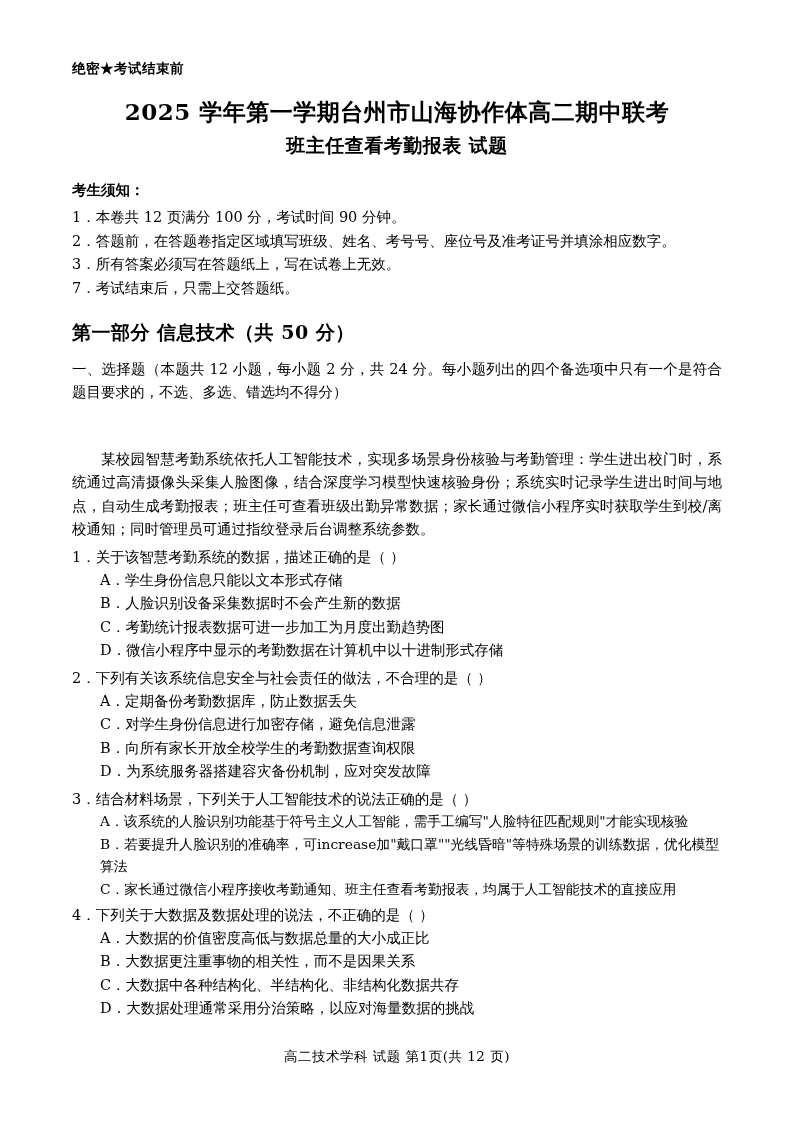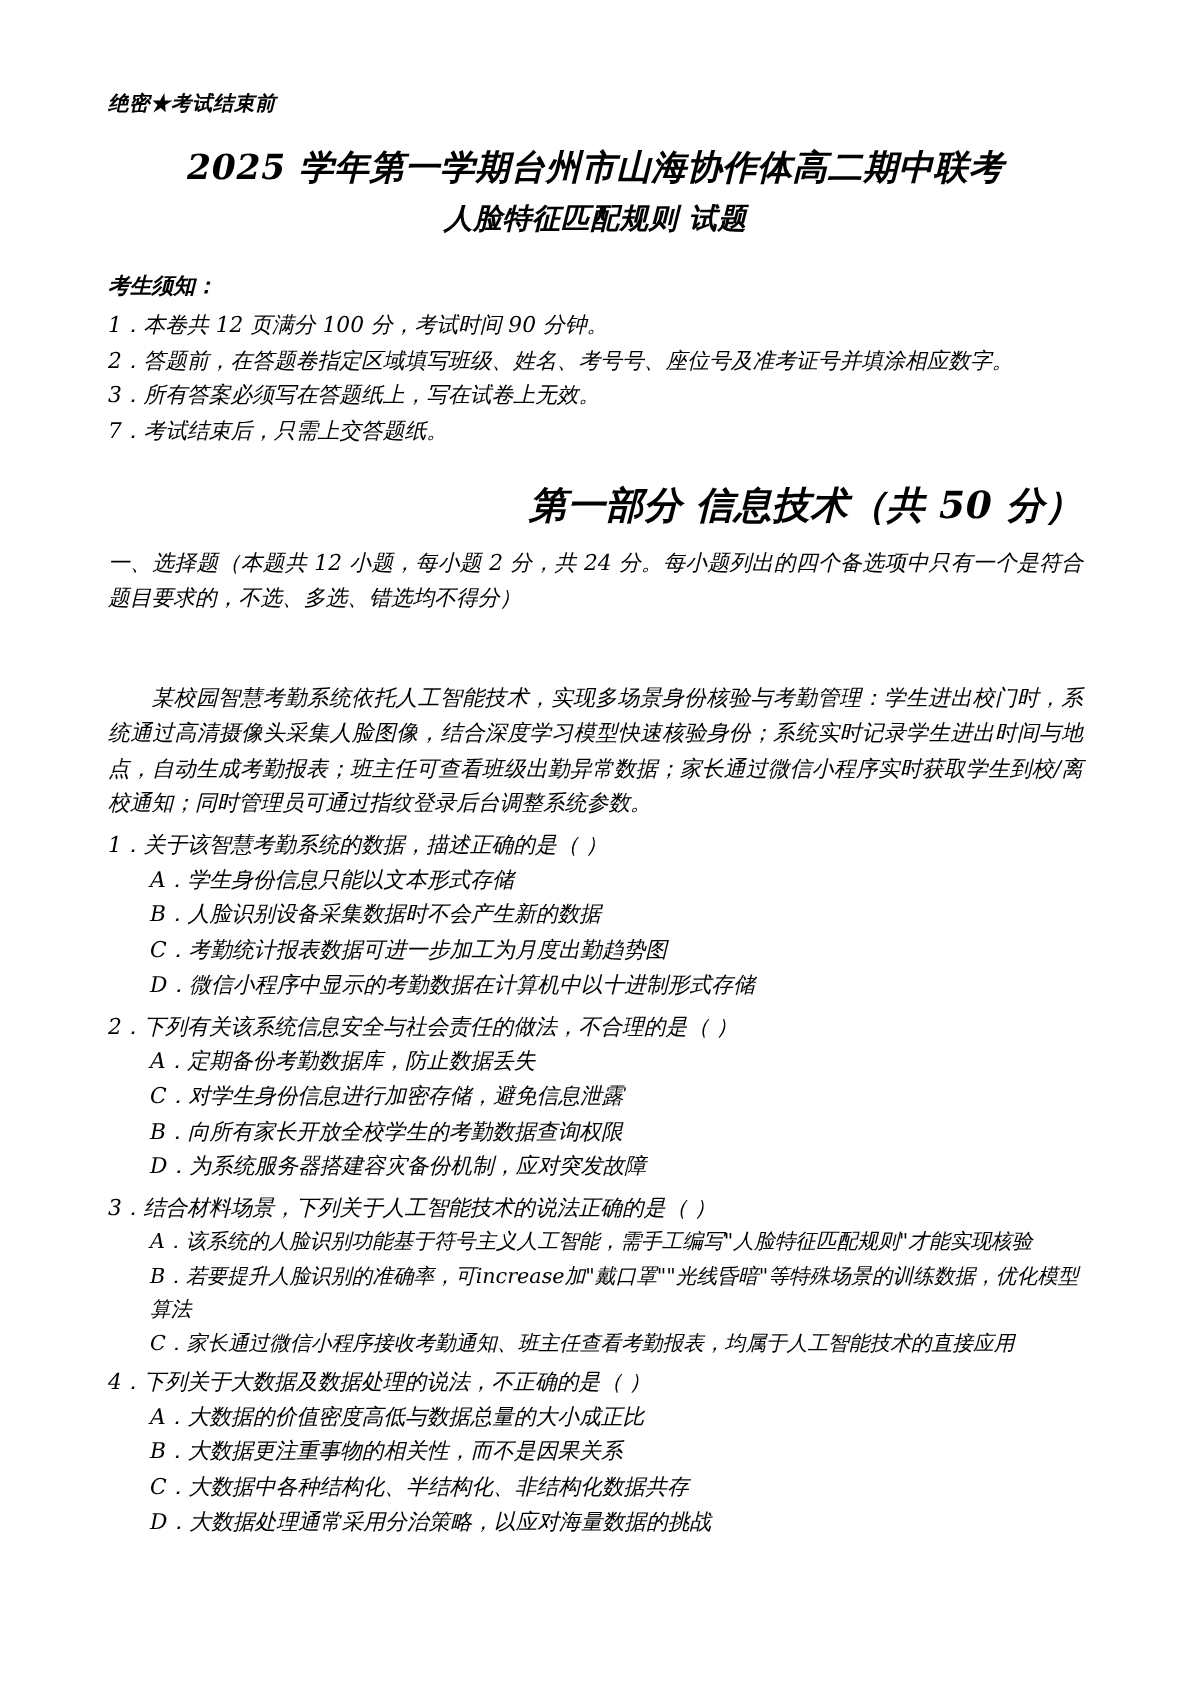--- a/index.html
+++ b/index.html
@@ -14,21 +14,20 @@
     color: #000000;
     position: relative;
     overflow: hidden;
   }
   .page {
     position: relative;
     width: 794px;
     height: 1088px;
     padding: 12px;
     box-sizing: border-box;
-    font-style: italic;
   }
   .content {
     position: absolute;
     left: 72px;
     top: 60px;
     width: 650px;
   }
   .secret-line {
     font-size: 13.5px;
     font-weight: bold;
@@ -53,22 +52,22 @@
   .notice-head {
     font-size: 14.5px;
     font-weight: bold;
     margin-bottom: 6px;
   }
   .notice-item {
     font-size: 14.5px;
     line-height: 1.62;
   }
   .part-title {
-    text-align: right;
-    font-size: 25px;
+    text-align: left;
+    font-size: 19px;
     font-weight: bold;
     margin: 20px 0 12px 0;
     letter-spacing: 0.5px;
   }
   .section-intro {
     font-size: 14.5px;
     line-height: 1.62;
     text-align: justify;
   }
   .reading-lead {
@@ -115,21 +114,21 @@
 </style>
 </head>
 <body>
 
 <div class="page">
   <div class="content">
 
     <div class="secret-line">绝密★考试结束前</div>
 
     <div class="main-title">2025 学年第一学期台州市山海协作体高二期中联考</div>
-    <div class="sub-title">人脸特征匹配规则 试题</div>
+    <div class="sub-title">班主任查看考勤报表 试题</div>
 
     <div class="notice-head">考生须知：</div>
     <div class="notice-item">1．本卷共 12 页满分 100 分，考试时间 90 分钟。</div>
     <div class="notice-item">2．答题前，在答题卷指定区域填写班级、姓名、考号号、座位号及准考证号并填涂相应数字。</div>
     <div class="notice-item">3．所有答案必须写在答题纸上，写在试卷上无效。</div>
     <div class="notice-item">7．考试结束后，只需上交答题纸。</div>
 
     <div class="part-title">第一部分 信息技术（共 50 分）</div>
 
     <div class="section-intro">一、选择题（本题共 12 小题，每小题 2 分，共 24 分。每小题列出的四个备选项中只有一个是符合题目要求的，不选、多选、错选均不得分）</div>
@@ -161,13 +160,14 @@
     <div class="question">4．下列关于大数据及数据处理的说法，不正确的是（    ）</div>
     <ul class="options">
       <li class="option">A．大数据的价值密度高低与数据总量的大小成正比</li>
       <li class="option">B．大数据更注重事物的相关性，而不是因果关系</li>
       <li class="option">C．大数据中各种结构化、半结构化、非结构化数据共存</li>
       <li class="option">D．大数据处理通常采用分治策略，以应对海量数据的挑战</li>
     </ul>
 
   </div>
 
+  <div class="footer">高二技术学科 试题 第1页(共 12 页)</div>
 </div>
 
 </body></html>

